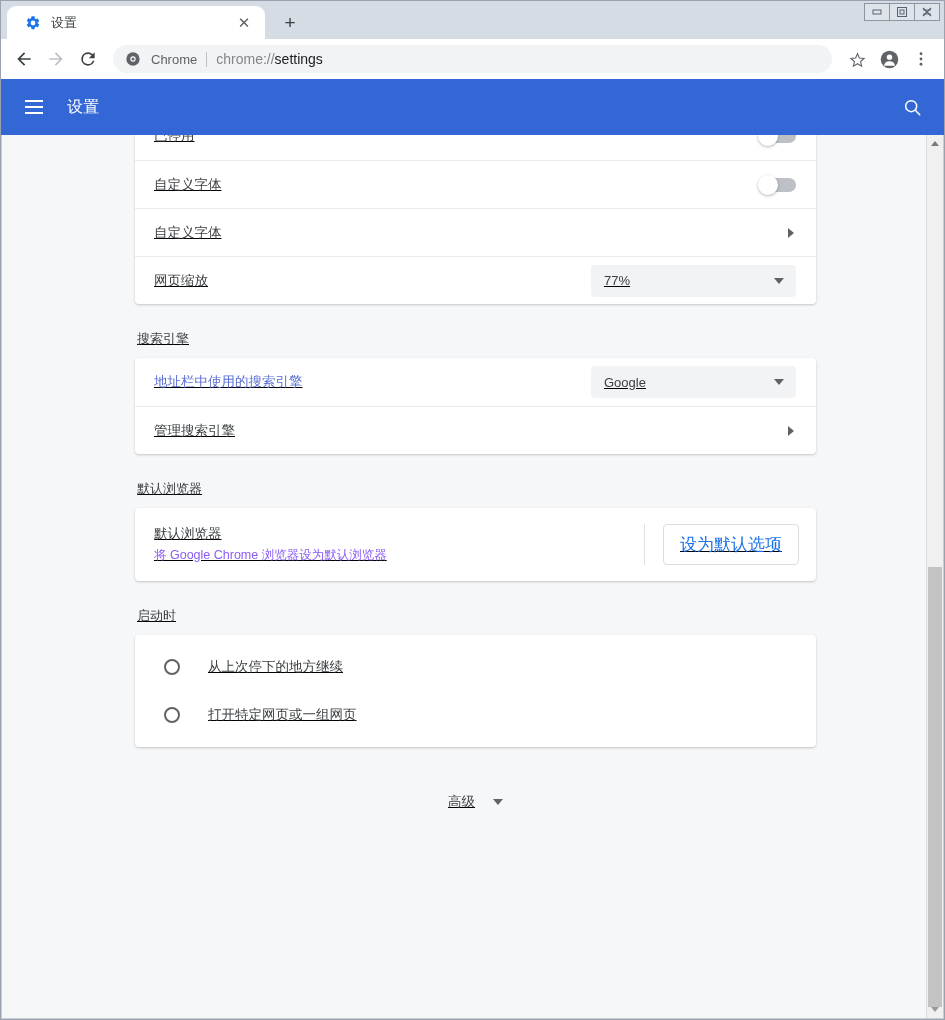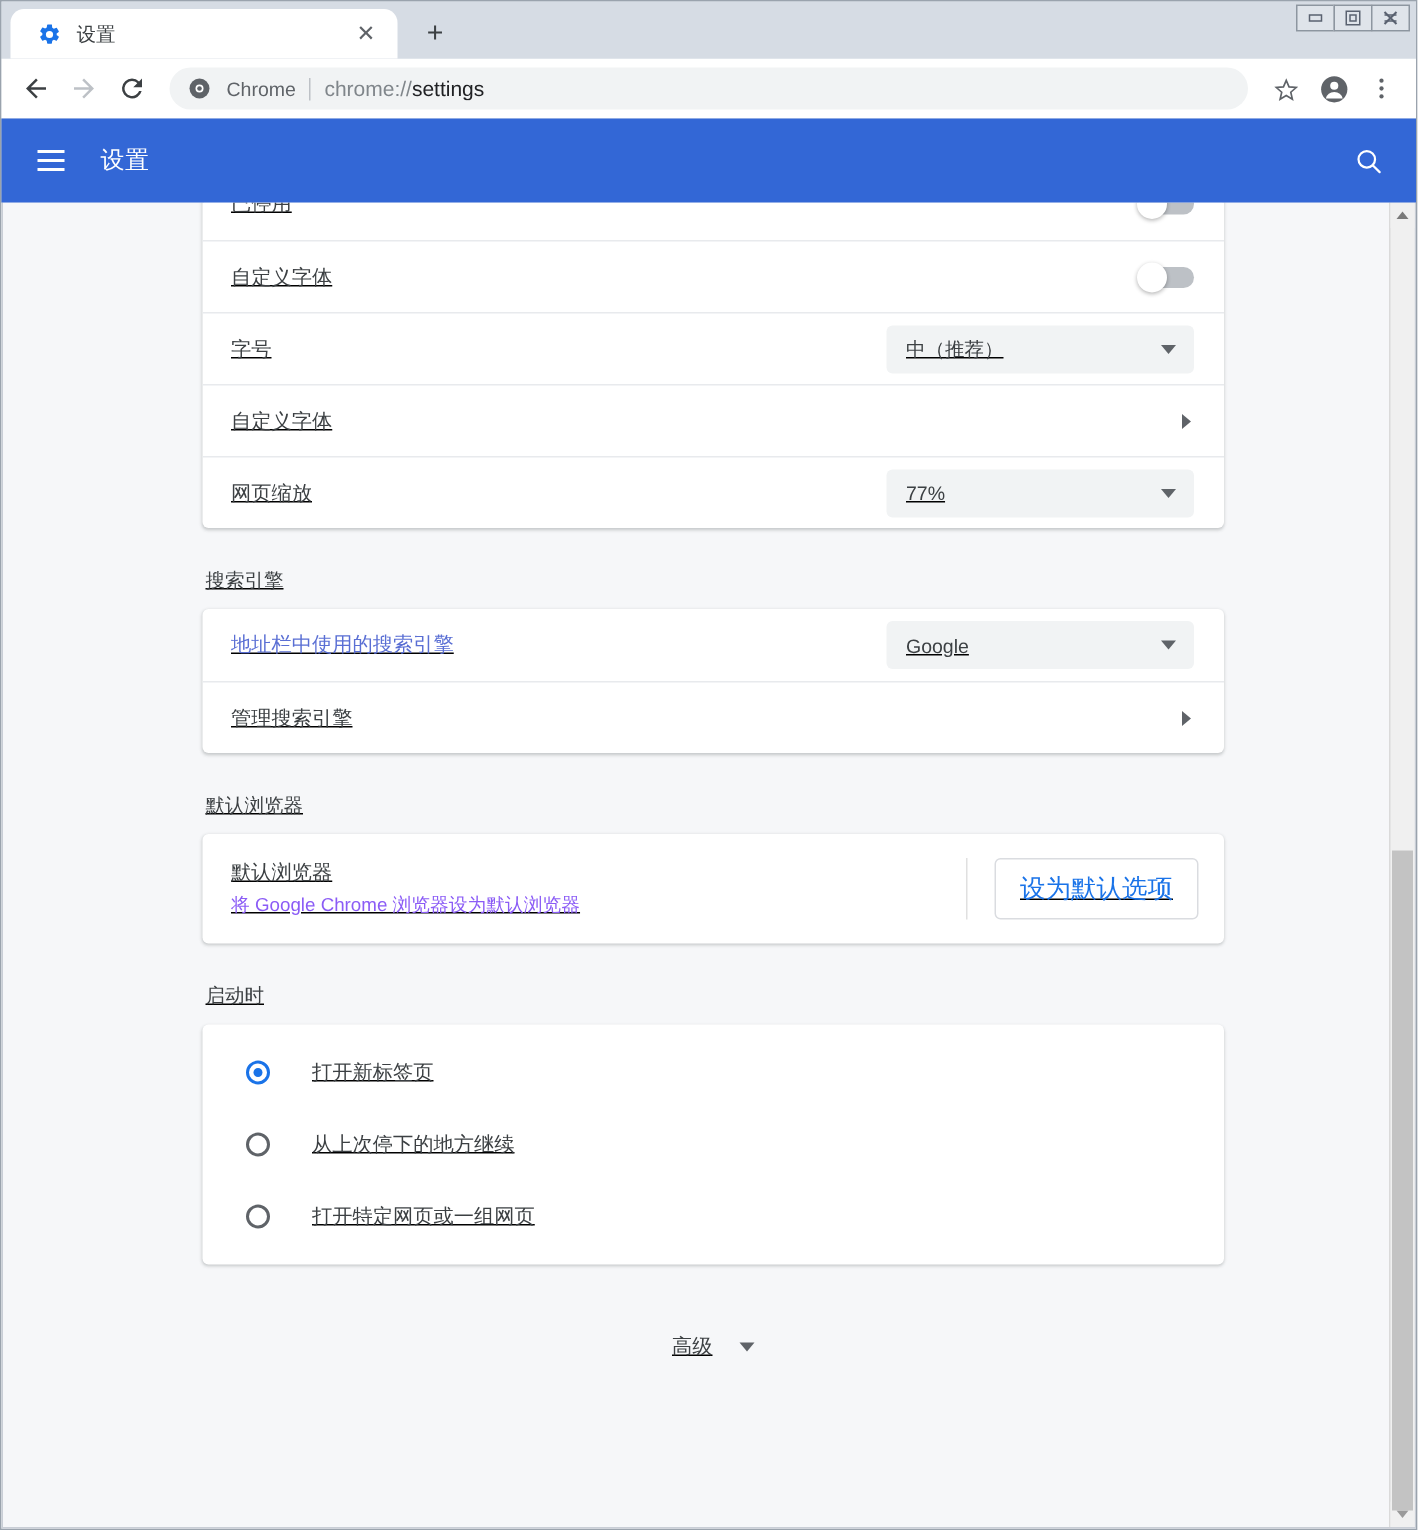--- a/index.html
+++ b/index.html
@@ -465,27 +465,20 @@
                 <span class="knob"></span>
               </span>
           </div>
           <div class="row">
             <span class="row-label">自定义字体</span>
             <span class="toggle">
                 <span class="knob"></span>
               </span>
           </div>
           <div class="row">
-            <span class="row-label">字号</span>
-            <span class="select">
-              <span class="select-value">中（推荐）</span>
-              <span class="caret-down"></span>
-            </span>
-          </div>
-          <div class="row">
             <span class="row-label">自定义字体</span>
             <span class="arrow-right"></span>
           </div>
           <div class="row">
             <span class="row-label">网页缩放</span>
             <span class="select">
               <span class="select-value">77%</span>
               <span class="caret-down"></span>
             </span>
           </div>
@@ -514,24 +507,20 @@
               <div class="row-sub">将 Google Chrome 浏览器设为默认浏览器</div>
             </div>
             <div class="vdiv"></div>
             <button class="btn-outline">设为默认选项</button>
           </div>
         </div>
 
         <div class="section-title">启动时</div>
         <div class="card radio-card">
           <div class="radio-row">
-            <span class="radio checked"></span>
-            <span class="radio-label">打开新标签页</span>
-          </div>
-          <div class="radio-row">
             <span class="radio"></span>
             <span class="radio-label">从上次停下的地方继续</span>
           </div>
           <div class="radio-row">
             <span class="radio"></span>
             <span class="radio-label">打开特定网页或一组网页</span>
           </div>
         </div>
 
         <div class="advanced-wrap">

